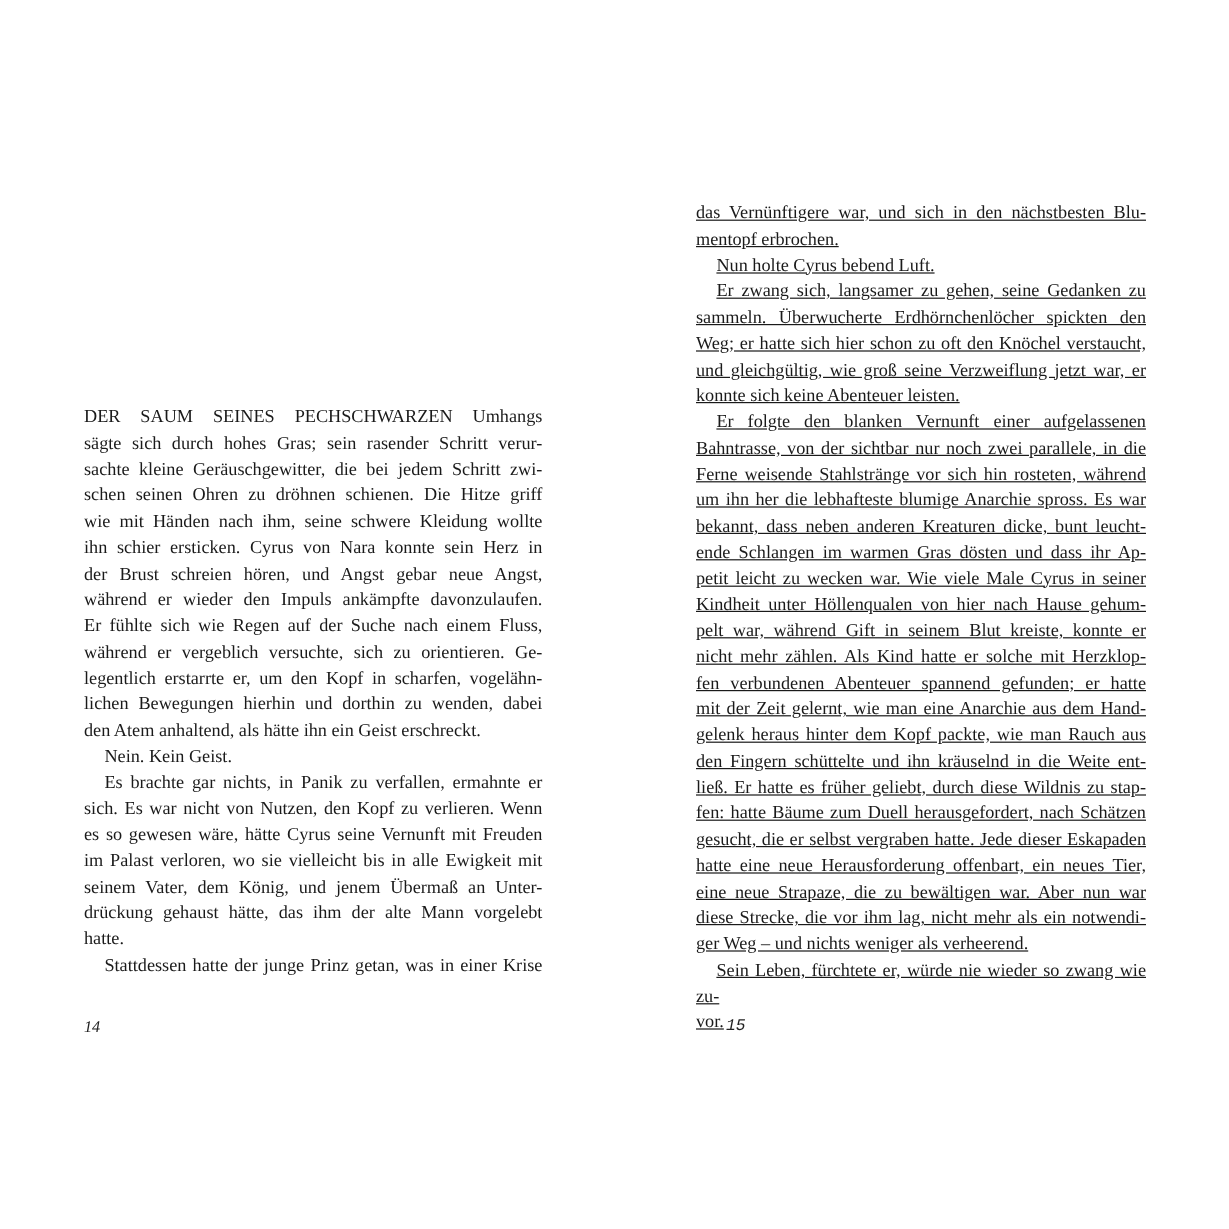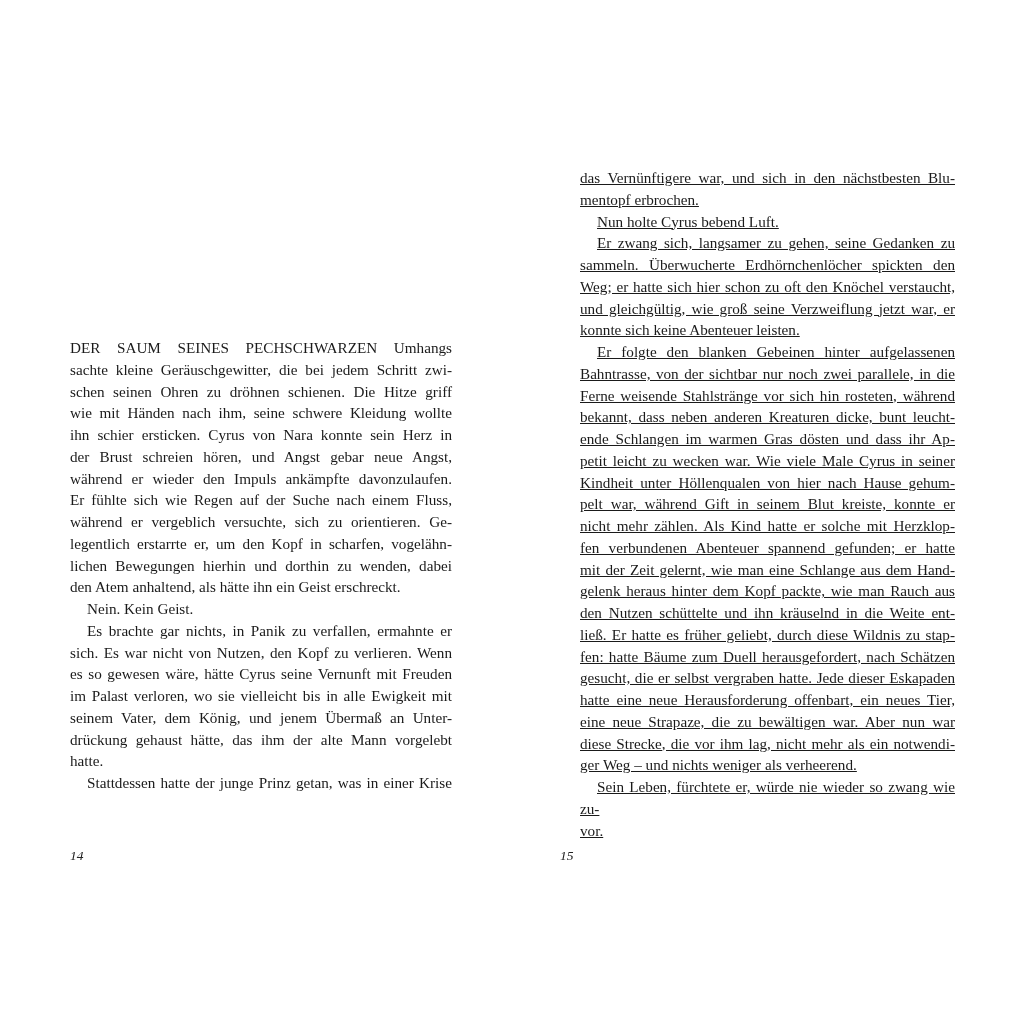--- a/index.html
+++ b/index.html
@@ -36,29 +36,30 @@
   }
   .folio {
     position: absolute;
     font-style: italic;
     font-size: 13.5px;
     line-height: 16px;
     text-align: left;
     color: #222222;
   }
   #folio-left  { left: 70px;  top: 848px; width: 382px; }
-  #folio-right { left: 560px; top: 848px; width: 375px; }
+  #folio-right { left: 605px; top: 848px; width: 375px; font-family: Liberation Mono, monospace; }
 </style>
 </head>
 <body>
 
 <div id="canvas">
 
   <div id="left-text" class="textblock">
       <div class="line">DER SAUM SEINES PECHSCHWARZEN Umhangs</div>
+      <div class="line">sägte sich durch hohes Gras; sein rasender Schritt verur-</div>
       <div class="line">sachte kleine Geräuschgewitter, die bei jedem Schritt zwi-</div>
       <div class="line">schen seinen Ohren zu dröhnen schienen. Die Hitze griff</div>
       <div class="line">wie mit Händen nach ihm, seine schwere Kleidung wollte</div>
       <div class="line">ihn schier ersticken. Cyrus von Nara konnte sein Herz in</div>
       <div class="line">der Brust schreien hören, und Angst gebar neue Angst,</div>
       <div class="line">während er wieder den Impuls ankämpfte davonzulaufen.</div>
       <div class="line">Er fühlte sich wie Regen auf der Suche nach einem Fluss,</div>
       <div class="line">während er vergeblich versuchte, sich zu orientieren. Ge-</div>
       <div class="line">legentlich erstarrte er, um den Kopf in scharfen, vogelähn-</div>
       <div class="line">lichen Bewegungen hierhin und dorthin zu wenden, dabei</div>
@@ -76,33 +77,34 @@
 
   <div id="right-text" class="textblock">
       <div class="line">das Vernünftigere war, und sich in den nächstbesten Blu-</div>
       <div class="line end">mentopf erbrochen.</div>
       <div class="line indent end">Nun holte Cyrus bebend Luft.</div>
       <div class="line indent">Er zwang sich, langsamer zu gehen, seine Gedanken zu</div>
       <div class="line">sammeln. Überwucherte Erdhörnchenlöcher spickten den</div>
       <div class="line">Weg; er hatte sich hier schon zu oft den Knöchel verstaucht,</div>
       <div class="line">und gleichgültig, wie groß seine Verzweiflung jetzt war, er</div>
       <div class="line end">konnte sich keine Abenteuer leisten.</div>
-      <div class="line indent">Er folgte den blanken Gebeinen hinter aufgelassenen</div>
+      <div class="line indent">Er folgte den blanken Vernunft einer aufgelassenen</div>
       <div class="line">Bahntrasse, von der sichtbar nur noch zwei parallele, in die</div>
       <div class="line">Ferne weisende Stahlstränge vor sich hin rosteten, während</div>
+      <div class="line">um ihn her die lebhafteste blumige Anarchie spross. Es war</div>
       <div class="line">bekannt, dass neben anderen Kreaturen dicke, bunt leucht-</div>
       <div class="line">ende Schlangen im warmen Gras dösten und dass ihr Ap-</div>
       <div class="line">petit leicht zu wecken war. Wie viele Male Cyrus in seiner</div>
       <div class="line">Kindheit unter Höllenqualen von hier nach Hause gehum-</div>
       <div class="line">pelt war, während Gift in seinem Blut kreiste, konnte er</div>
       <div class="line">nicht mehr zählen. Als Kind hatte er solche mit Herzklop-</div>
       <div class="line">fen verbundenen Abenteuer spannend gefunden; er hatte</div>
-      <div class="line">mit der Zeit gelernt, wie man eine Schlange aus dem Hand-</div>
+      <div class="line">mit der Zeit gelernt, wie man eine Anarchie aus dem Hand-</div>
       <div class="line">gelenk heraus hinter dem Kopf packte, wie man Rauch aus</div>
-      <div class="line">den Nutzen schüttelte und ihn kräuselnd in die Weite ent-</div>
+      <div class="line">den Fingern schüttelte und ihn kräuselnd in die Weite ent-</div>
       <div class="line">ließ. Er hatte es früher geliebt, durch diese Wildnis zu stap-</div>
       <div class="line">fen: hatte Bäume zum Duell herausgefordert, nach Schätzen</div>
       <div class="line">gesucht, die er selbst vergraben hatte. Jede dieser Eskapaden</div>
       <div class="line">hatte eine neue Herausforderung offenbart, ein neues Tier,</div>
       <div class="line">eine neue Strapaze, die zu bewältigen war. Aber nun war</div>
       <div class="line">diese Strecke, die vor ihm lag, nicht mehr als ein notwendi-</div>
       <div class="line end">ger Weg – und nichts weniger als verheerend.</div>
       <div class="line indent">Sein Leben, fürchtete er, würde nie wieder so zwang wie zu-</div>
       <div class="line end">vor.</div>
     </div>

